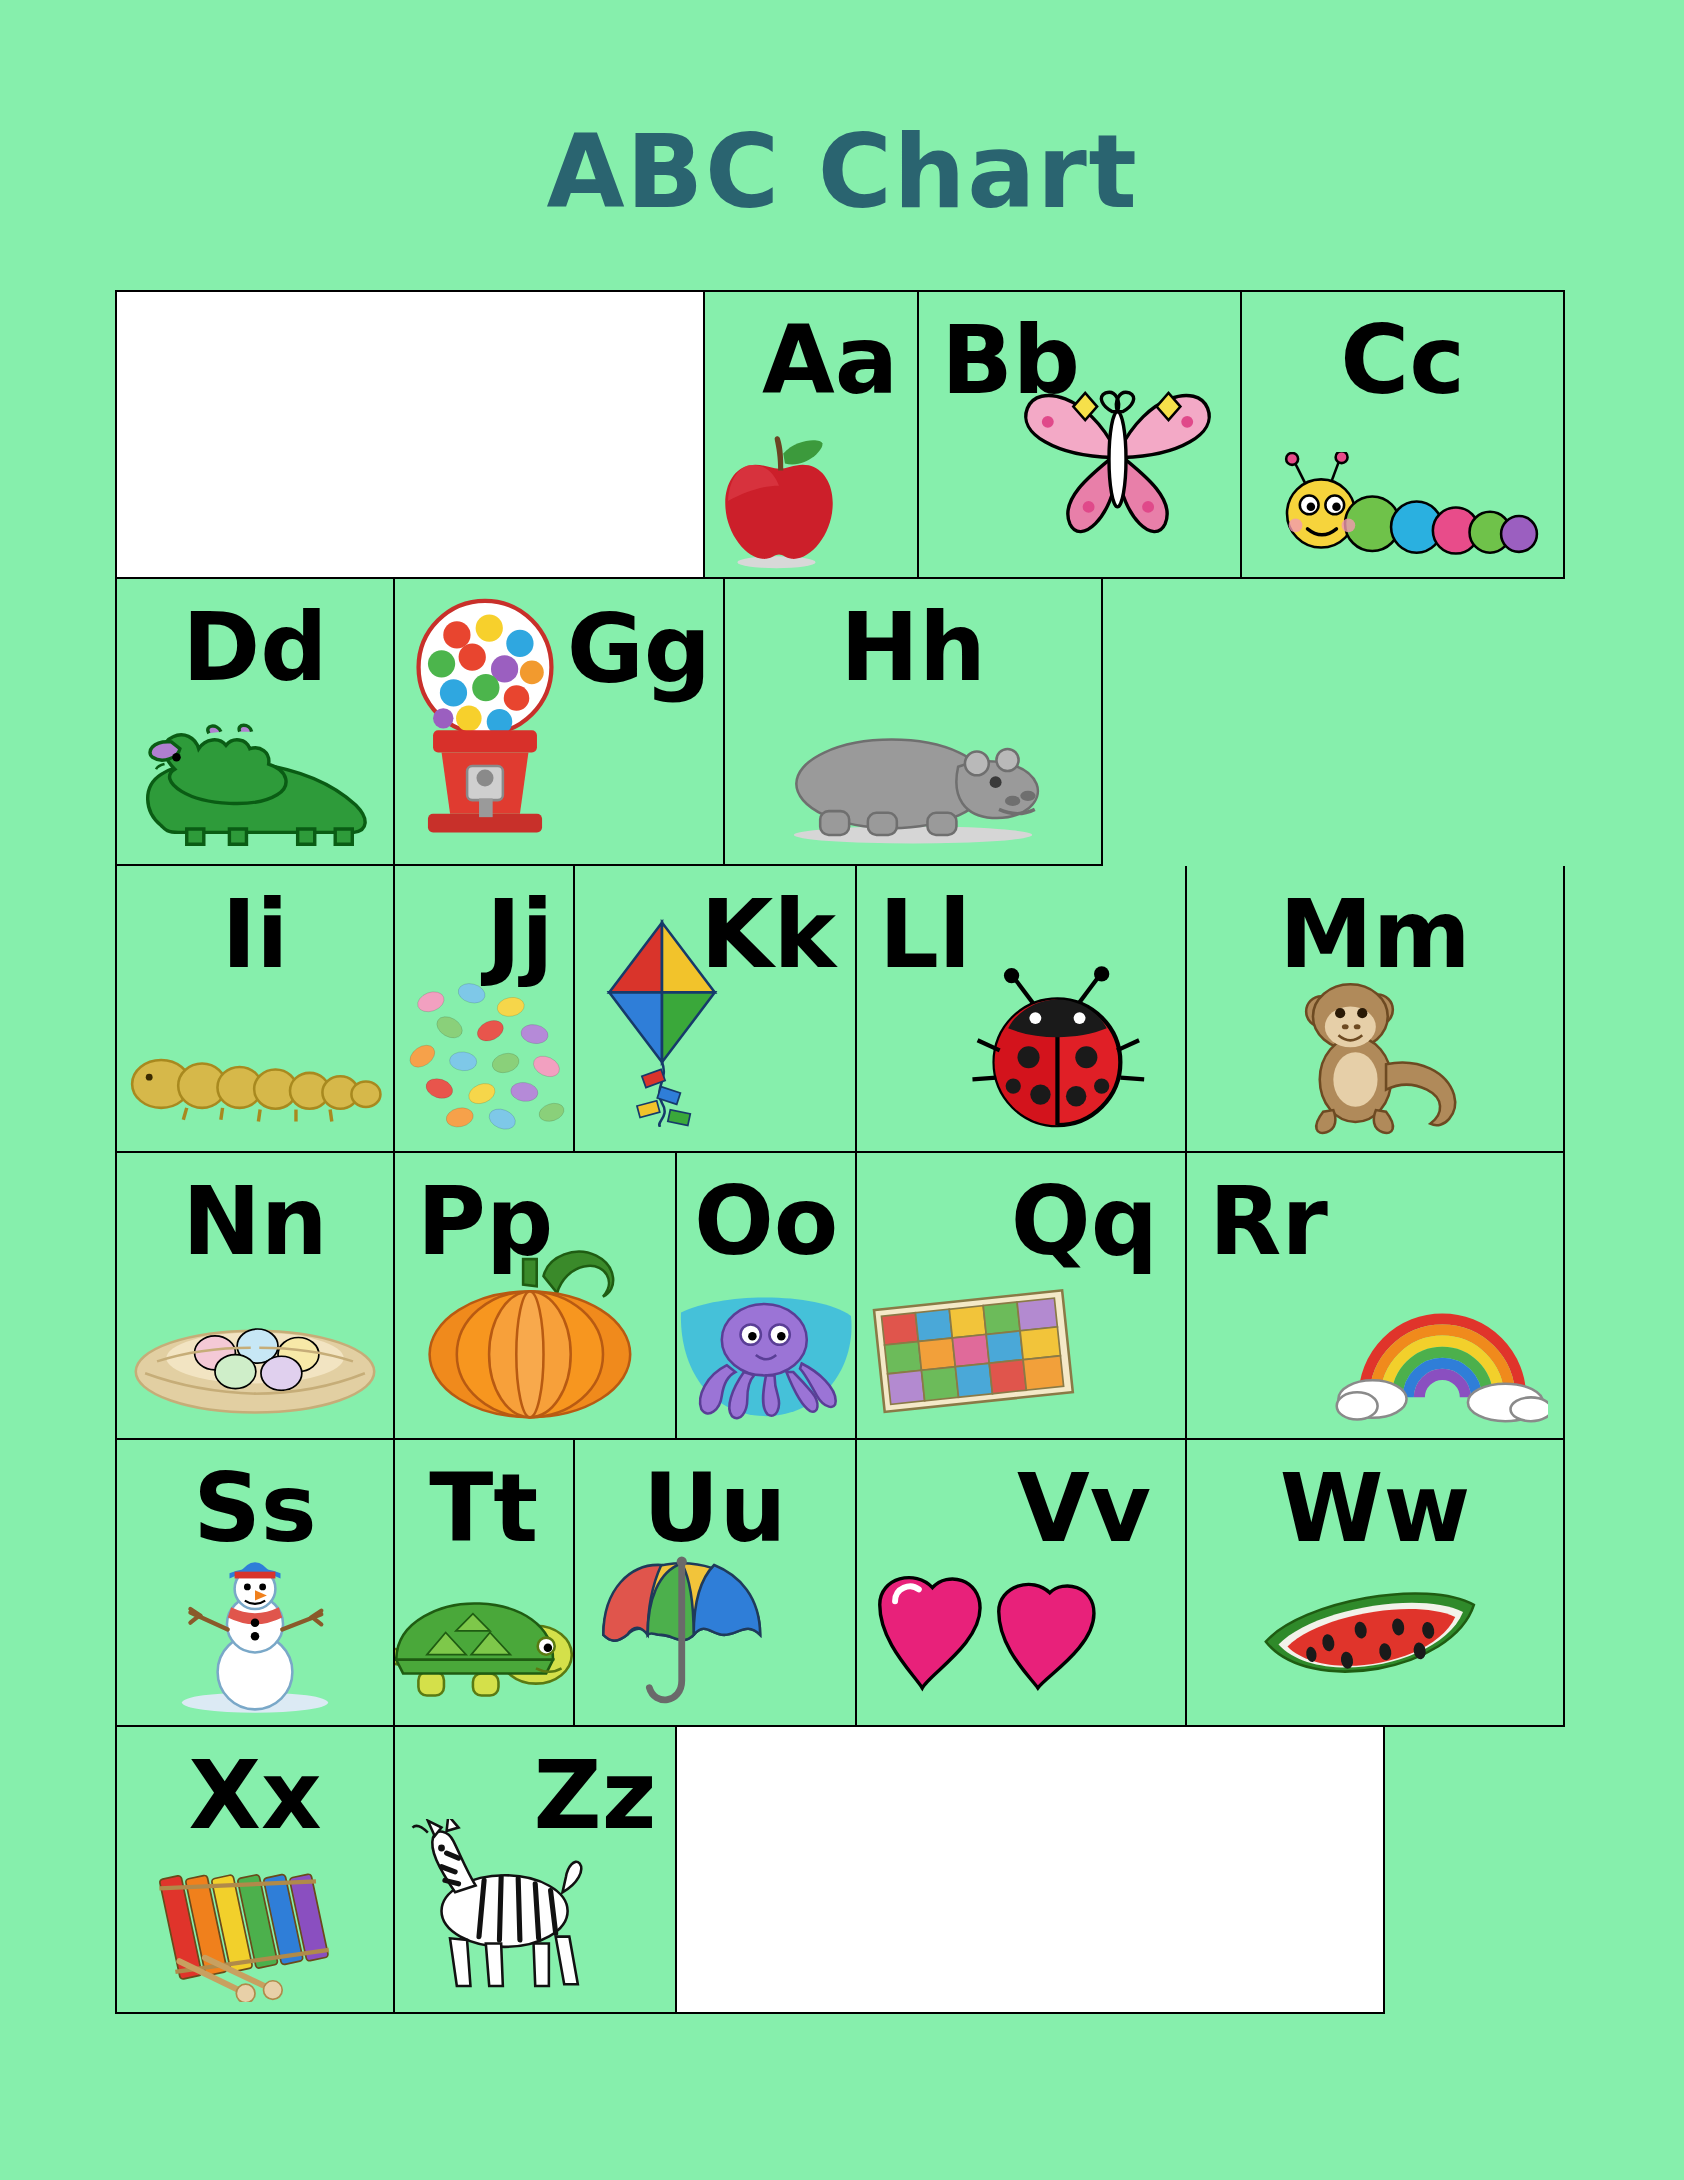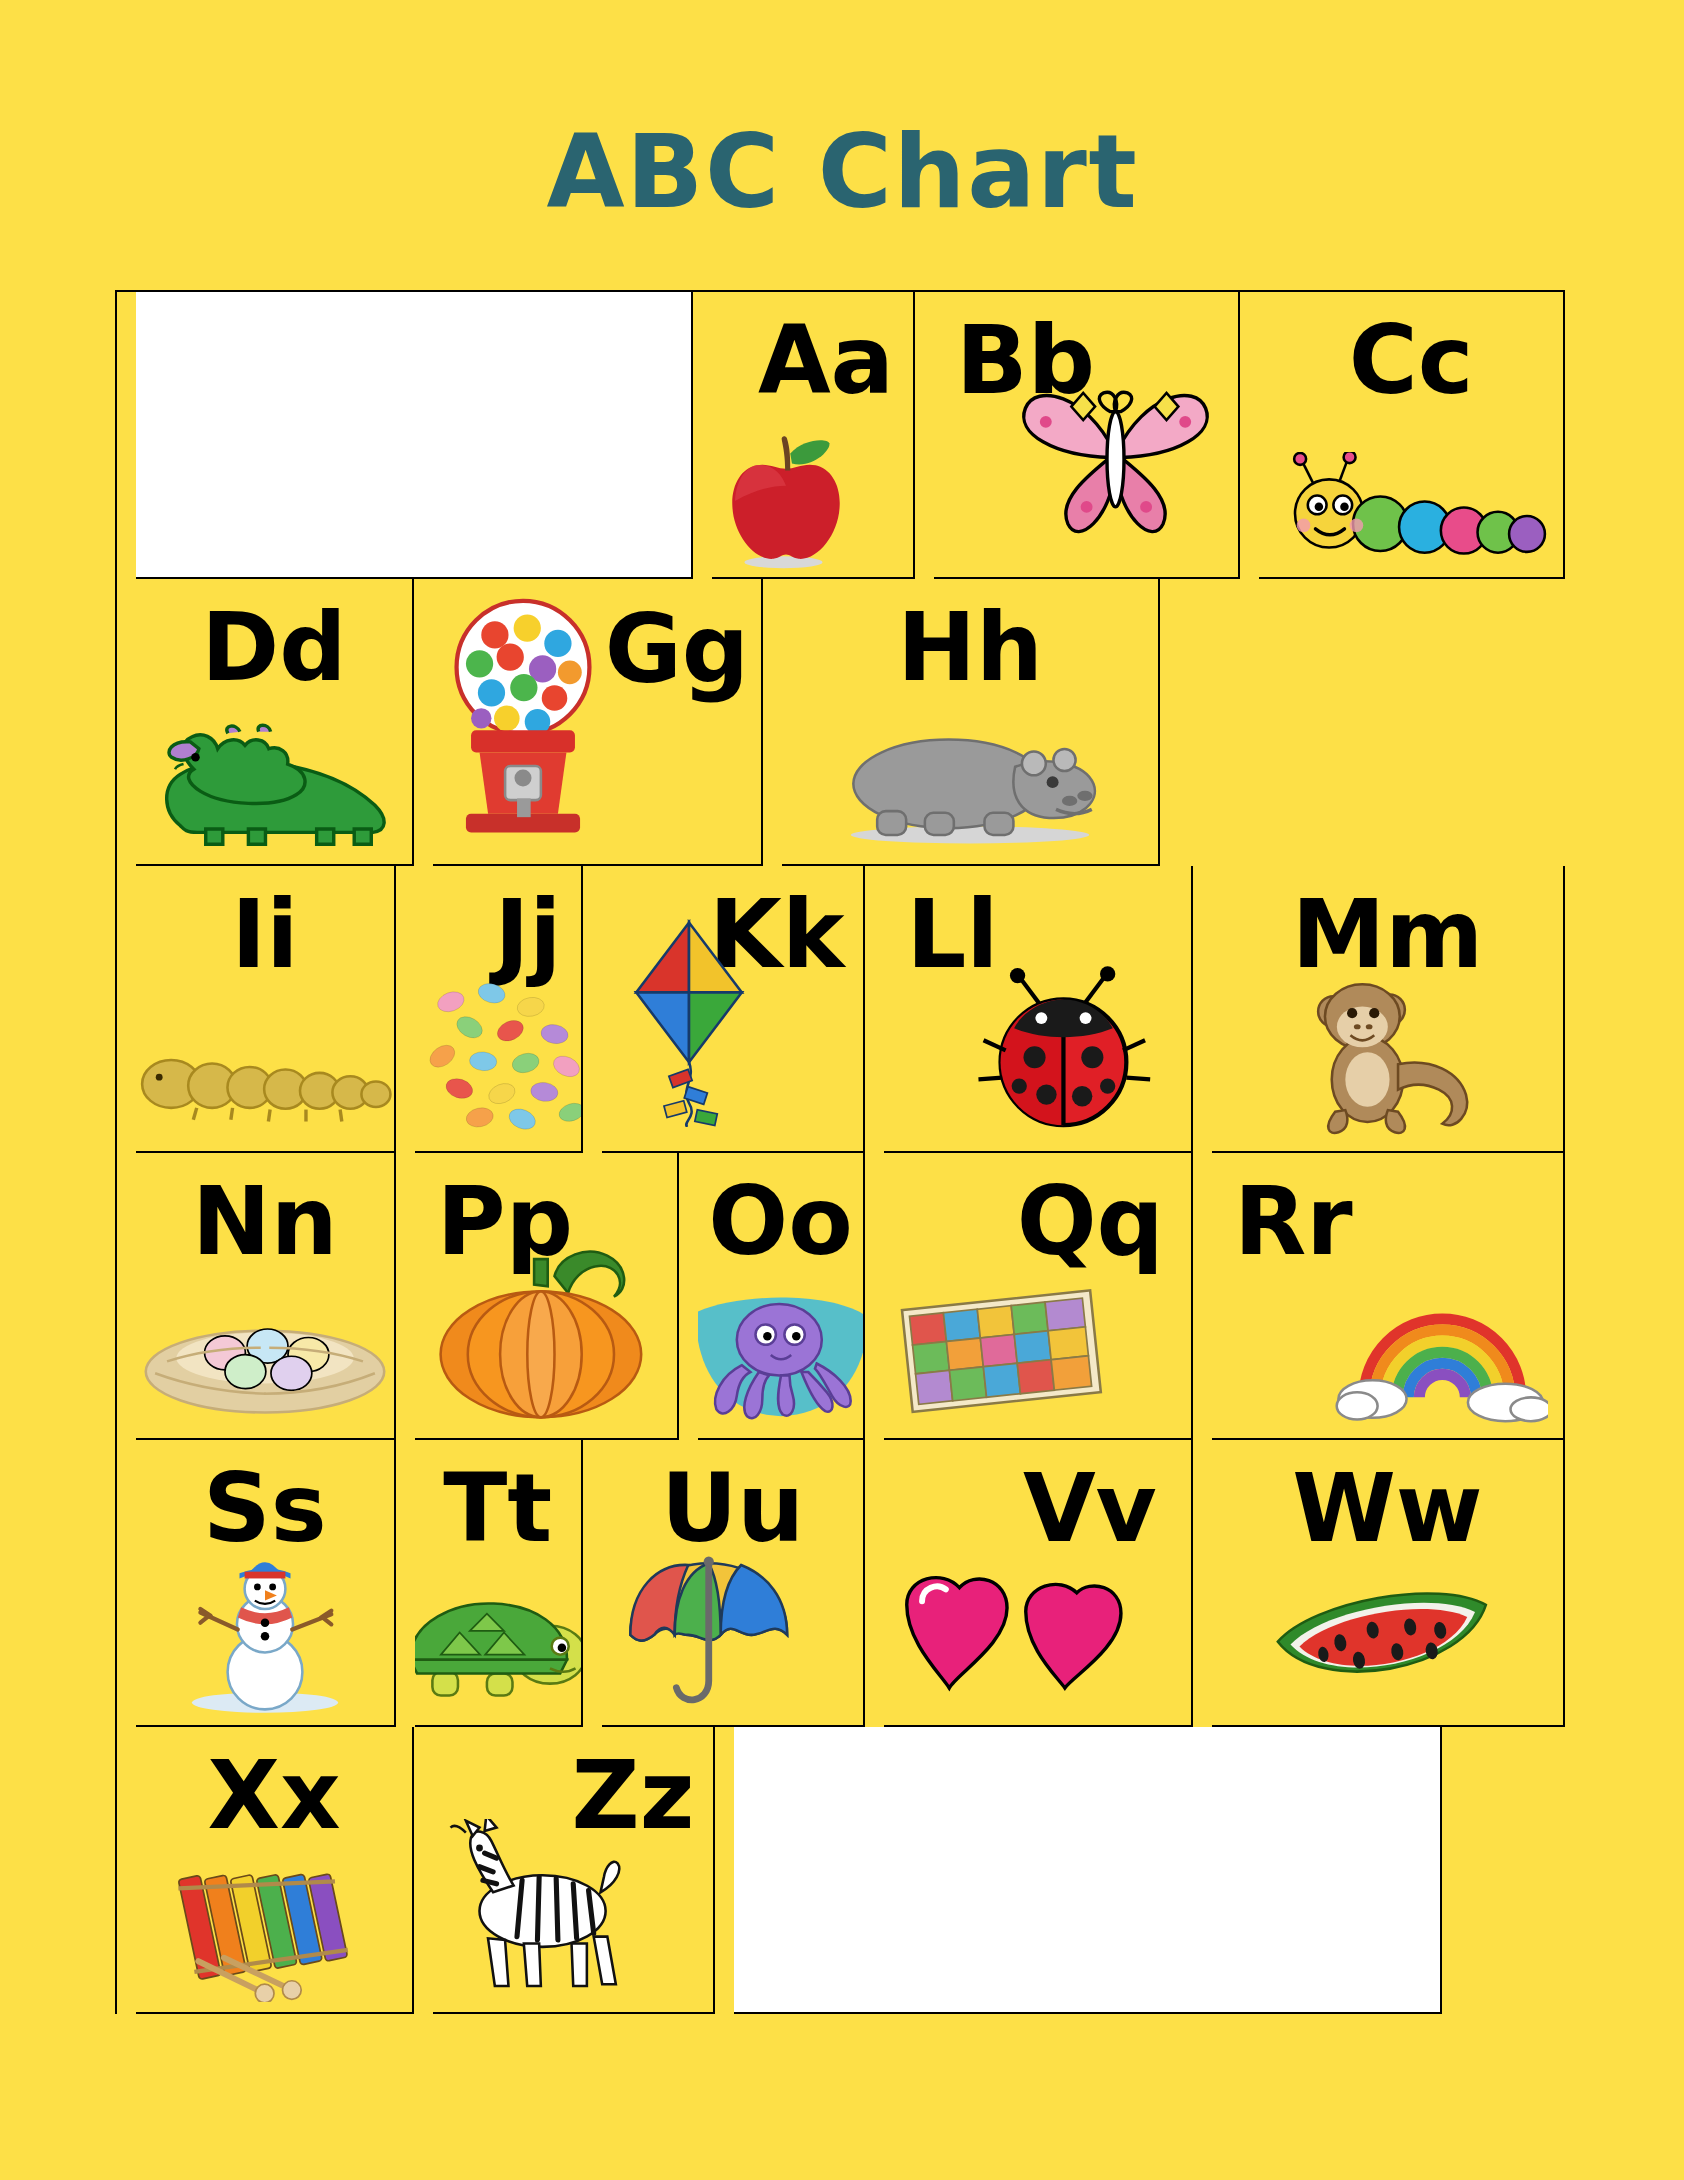--- a/index.html
+++ b/index.html
@@ -10,21 +10,21 @@
   body {
     width: 1685px;
     height: 2181px;
     font-family: "DejaVu Sans", sans-serif;
     overflow: hidden;
   }
   .page {
     position: relative;
     width: 1685px;
     height: 2181px;
-    background: #fde047;
+    background: #86efac;
     box-sizing: border-box;
   }
   .chart-title {
     text-align: center;
     color: #2a6470;
     font-family: "DejaVu Sans", sans-serif;
     font-weight: bold;
     font-size: 101px;
     letter-spacing: 1.7px;
     padding-top: 119px;
@@ -45,21 +45,20 @@
     width: 100%;
     height: 287px;
     box-sizing: border-box;
   }
   .cell {
     position: relative;
     border-right: 2.6px solid #000;
     border-bottom: 2.6px solid #000;
     box-sizing: border-box;
     overflow: hidden;
-    margin-left: 19px;
   }
   .cell .letters {
     position: absolute;
     font-family: "DejaVu Sans", sans-serif;
     font-size: 94px;
     font-weight: bold;
     color: #000;
     line-height: 1;
     white-space: nowrap;
     user-select: none;

